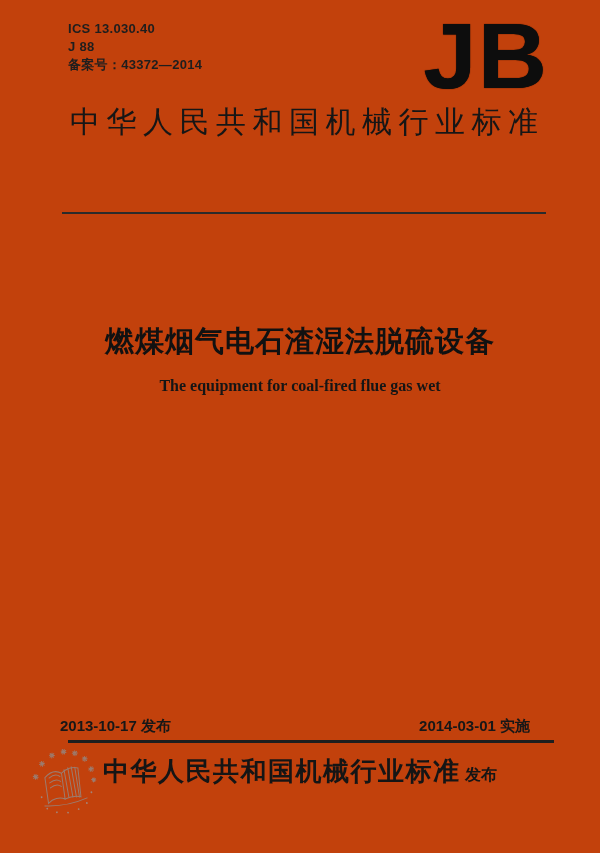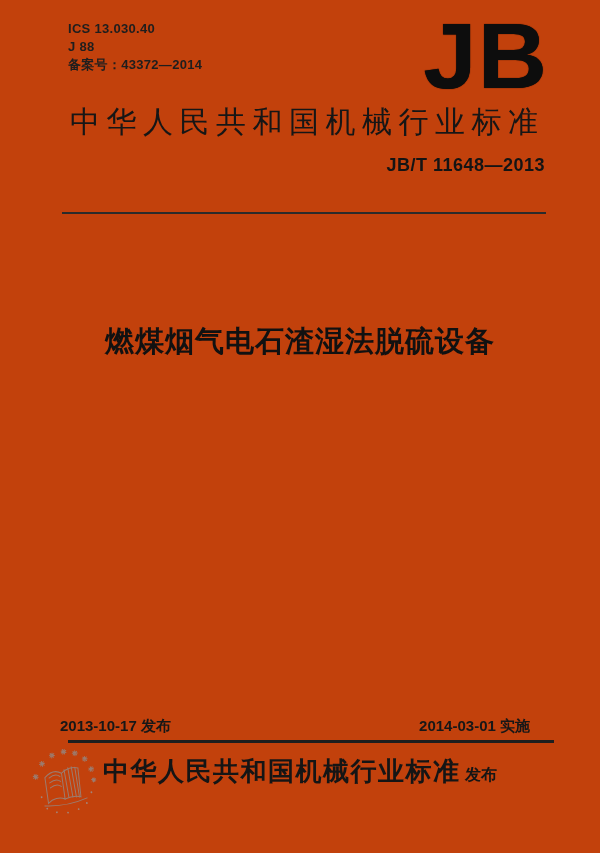--- a/index.html
+++ b/index.html
@@ -62,27 +62,27 @@
   <div class="topleft">
     <div>ICS 13.030.40</div>
     <div>J 88</div>
     <div>备案号：43372—2014</div>
   </div>
 
   <div class="jb-logo">JB</div>
 
   <div class="header-title">中华人民共和国机械行业标准</div>
 
-  <div class="std-no">JB/T 11648—2013</div>
 
   <div class="rule rule-top"></div>
 
   <h1 class="title-zh">燃煤烟气电石渣湿法脱硫设备</h1>
 
   <div class="title-en">
+    <div>The equipment for coal-fired flue gas wet</div>
   </div>
 
   <div class="dates">
     <span>2013-10-17 发布</span>
     <span>2014-03-01 实施</span>
   </div>
 
   <div class="rule rule-bottom"></div>
 
   <div class="publisher">

